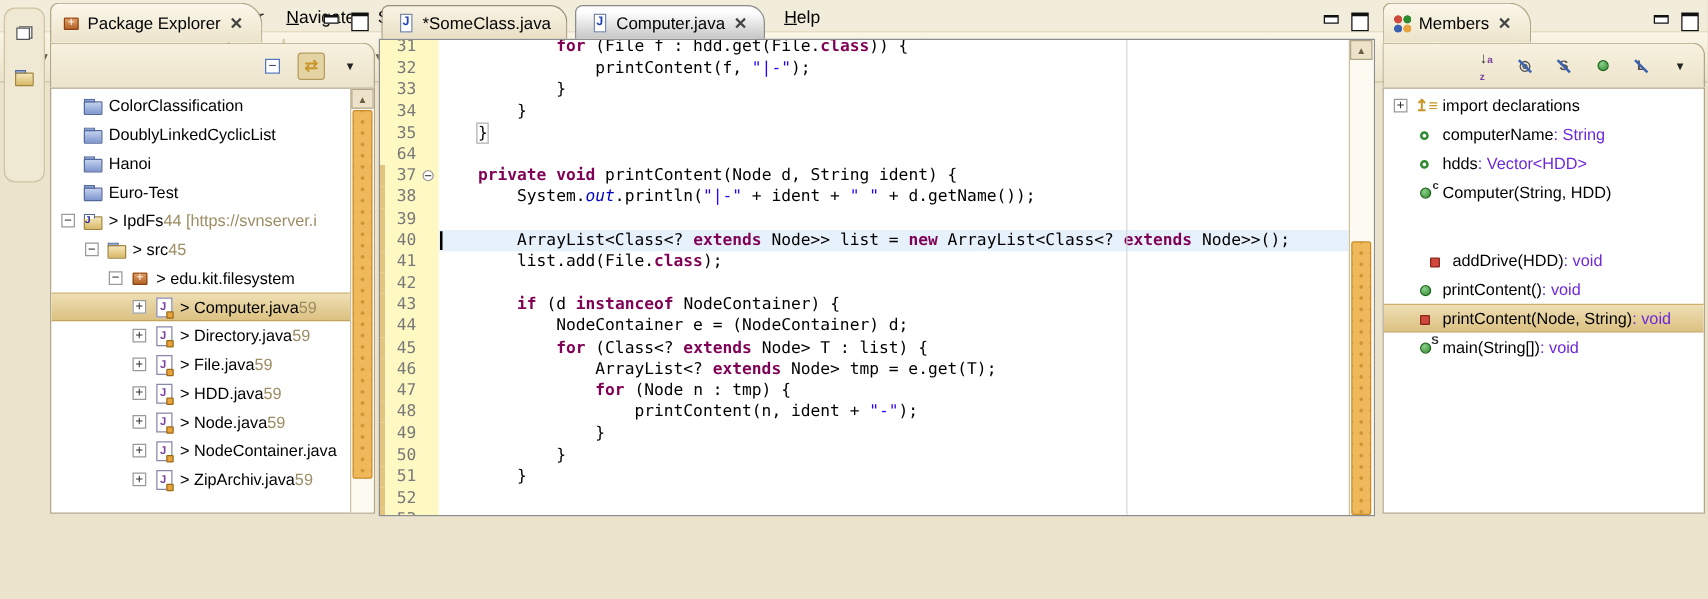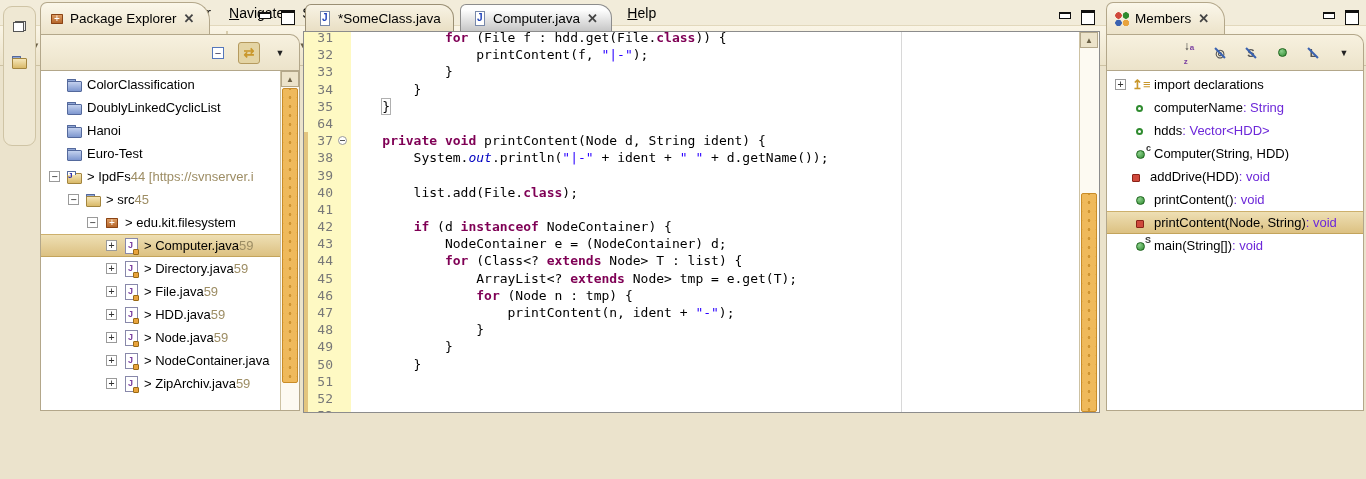--- a/index.html
+++ b/index.html
@@ -579,20 +579,21 @@
     <div class="code-scroll" id="code-lines">
         <div class="code-line" style="margin-top: -3px;"><span>            </span><span class="tok-k">for</span><span> (File f : hdd.get(File.</span><span class="tok-k">class</span><span>)) {</span></div>
         <div class="code-line"><span>                printContent(f, </span><span class="tok-s">"|-"</span><span>);</span></div>
         <div class="code-line"><span>            }</span></div>
         <div class="code-line"><span>        }</span></div>
         <div class="code-line"><span>    </span><span class="tok-b">}</span></div>
         <div class="code-line"></div>
         <div class="code-line"><span>    </span><span class="tok-k">private</span><span> </span><span class="tok-k">void</span><span> printContent(Node d, String ident) {</span></div>
         <div class="code-line"><span>        System.</span><span class="tok-f">out</span><span>.println(</span><span class="tok-s">"|-"</span><span> + ident + </span><span class="tok-s">" "</span><span> + d.getName());</span></div>
         <div class="code-line"></div>
+        <div class="code-line current"><span class="cursor"></span><span>        ArrayList&lt;Class&lt;? </span><span class="tok-k">extends</span><span> Node&gt;&gt; list = </span><span class="tok-k">new</span><span> ArrayList&lt;Class&lt;? </span><span class="tok-k">extends</span><span> Node&gt;&gt;();</span></div>
         <div class="code-line"><span>        list.add(File.</span><span class="tok-k">class</span><span>);</span></div>
         <div class="code-line"></div>
         <div class="code-line"><span>        </span><span class="tok-k">if</span><span> (d </span><span class="tok-k">instanceof</span><span> NodeContainer) {</span></div>
         <div class="code-line"><span>            NodeContainer e = (NodeContainer) d;</span></div>
         <div class="code-line"><span>            </span><span class="tok-k">for</span><span> (Class&lt;? </span><span class="tok-k">extends</span><span> Node&gt; T : list) {</span></div>
         <div class="code-line"><span>                ArrayList&lt;? </span><span class="tok-k">extends</span><span> Node&gt; tmp = e.get(T);</span></div>
         <div class="code-line"><span>                </span><span class="tok-k">for</span><span> (Node n : tmp) {</span></div>
         <div class="code-line"><span>                    printContent(n, ident + </span><span class="tok-s">"-"</span><span>);</span></div>
         <div class="code-line"><span>                }</span></div>
         <div class="code-line"><span>            }</span></div>
@@ -666,21 +667,21 @@
           <span class="m-suffix"> : Vector&lt;HDD&gt;</span>
         </div>
         <div class="mem-row" style="padding-left: 8px;">
           <span class="exp-spacer"></span>
           <span class="m-dot m-ctor">
             <i></i>
             <span class="m-sup">c</span>
           </span>
           <span class="m-label">Computer(String, HDD)</span>
         </div>
-        <div class="mem-row" style="padding-left: 4px;">
+        <div class="mem-row" style="padding-left: 16px; margin-top: 32px;">
           <span class="exp-spacer"></span>
           <span class="m-dot m-priv">
             <i></i>
           </span>
           <span class="m-label">addDrive(HDD)</span>
           <span class="m-suffix"> : void</span>
         </div>
         <div class="mem-row" style="padding-left: 8px;">
           <span class="exp-spacer"></span>
           <span class="m-dot m-pub">

